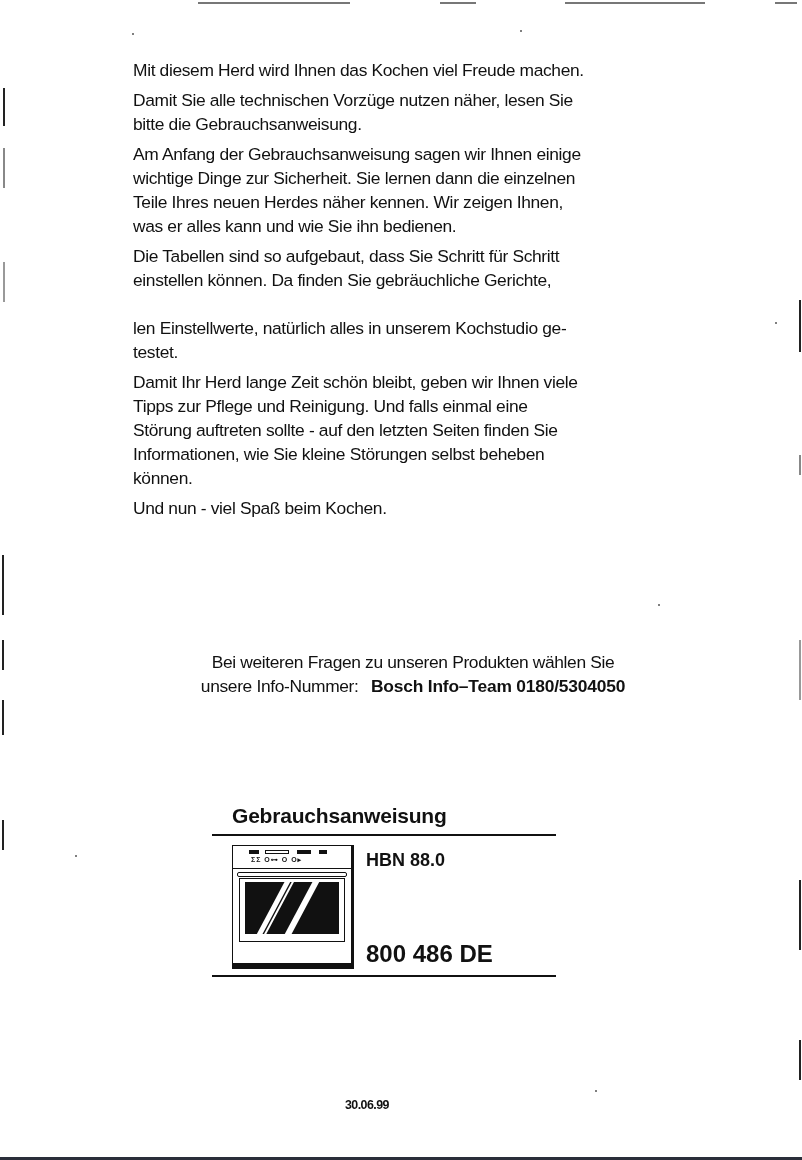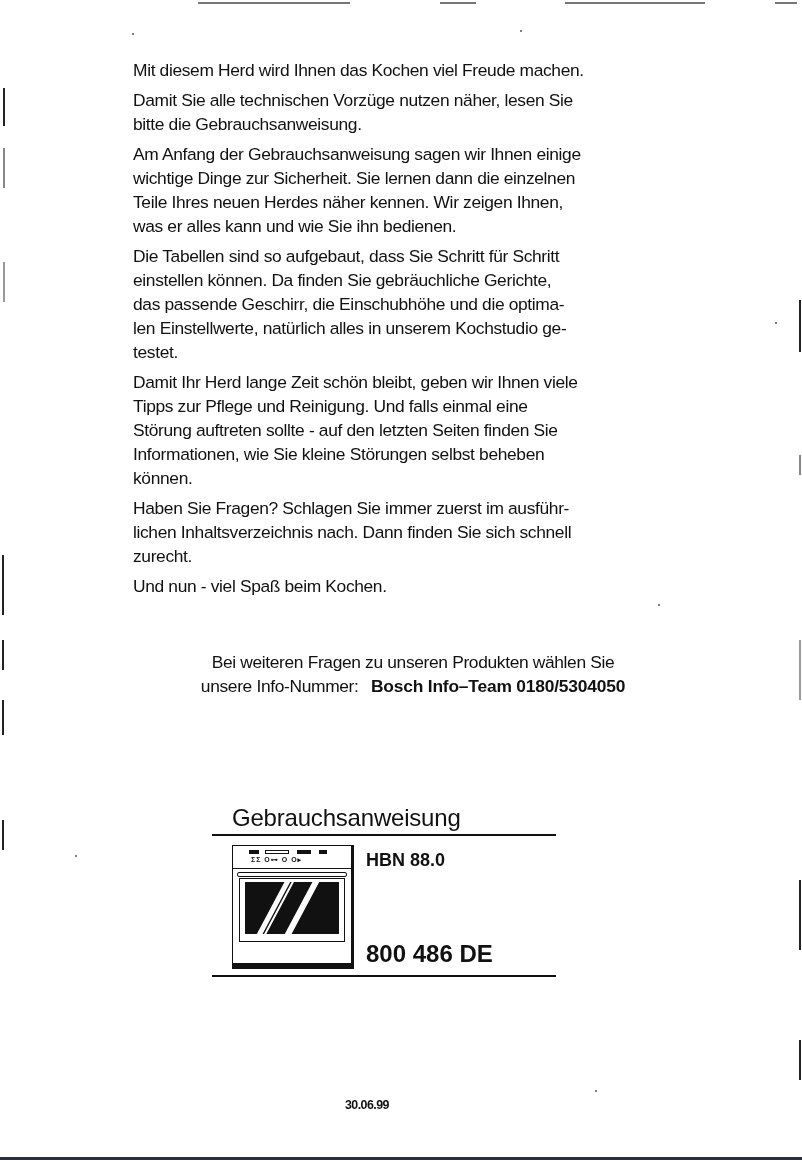--- a/index.html
+++ b/index.html
@@ -12,21 +12,21 @@
 
   .intro { position: absolute; left: 133px; top: 54px; width: 520px; font-size: 17.4px;
            line-height: 24px; letter-spacing: -0.35px; }
   .intro p { margin: 4px 0 6px 0; }
 
   .info { position: absolute; left: 133px; top: 650px; width: 560px; font-size: 17.4px;
           line-height: 24px; letter-spacing: -0.35px; text-align: center; }
   .info .hotline { font-weight: bold; letter-spacing: -0.2px; margin-left: 8px; }
 
   .cover { position: absolute; left: 212px; top: 800px; width: 344px; }
-  .cover .title { position: absolute; left: 20px; top: 4px; font-weight: normal; font-size: 24px;
+  .cover .title { position: absolute; left: 20px; top: 4px; font-weight: bold; font-size: 21px;
                   letter-spacing: -0.2px; }
   .cover .rule-top { position: absolute; left: 0; top: 34px; width: 344px; height: 2px; background: #111; }
   .cover .rule-bottom { position: absolute; left: 0; top: 175px; width: 344px; height: 2px; background: #111; }
   .cover .model { position: absolute; left: 154px; top: 50px; font-weight: bold; font-size: 18px; }
   .cover .partno { position: absolute; left: 154px; top: 140px; font-weight: bold; font-size: 24px; }
 
   .oven { position: absolute; left: 20px; top: 45px; width: 122px; height: 124px;
           border: 1px solid #111; border-right: 3px solid #111; border-bottom: 6px solid #111; box-sizing: border-box; background: #fff; }
   .oven .panel { position: absolute; left: 0; right: 0; top: 0; height: 22px; border-bottom: 1px solid #111; }
   .oven .display { position: absolute; top: 4px; height: 4px; background: #111; }
@@ -77,35 +77,30 @@
   </p>
   <p>
     <span>Am Anfang der Gebrauchsanweisung sagen wir Ihnen einige</span><br>
     <span>wichtige Dinge zur Sicherheit. Sie lernen dann die einzelnen</span><br>
     <span>Teile Ihres neuen Herdes näher kennen. Wir zeigen Ihnen,</span><br>
     <span>was er alles kann und wie Sie ihn bedienen.</span>
   </p>
   <p>
     <span>Die Tabellen sind so aufgebaut, dass Sie Schritt für Schritt</span><br>
     <span>einstellen können. Da finden Sie gebräuchliche Gerichte,</span><br>
-    <span>das passende Geschirr, die Einschubhöhe und die optima-</span><br>
+    <br>
     <span>len Einstellwerte, natürlich alles in unserem Kochstudio ge-</span><br>
     <span>testet.</span>
   </p>
   <p>
     <span>Damit Ihr Herd lange Zeit schön bleibt, geben wir Ihnen viele</span><br>
     <span>Tipps zur Pflege und Reinigung. Und falls einmal eine</span><br>
     <span>Störung auftreten sollte - auf den letzten Seiten  finden Sie</span><br>
     <span>Informationen, wie Sie kleine Störungen selbst beheben</span><br>
     <span>können.</span>
-  </p>
-  <p>
-    <span>Haben Sie Fragen? Schlagen Sie immer zuerst im ausführ-</span><br>
-    <span>lichen Inhaltsverzeichnis nach. Dann finden Sie sich schnell</span><br>
-    <span>zurecht.</span>
   </p>
   <p>
     <span>Und nun - viel Spaß beim Kochen.</span>
   </p>
 </div>
 
 <div class="info">
   <div>Bei weiteren Fragen zu unseren Produkten wählen Sie</div>
   <div>
     <span>unsere Info-Nummer:</span>

